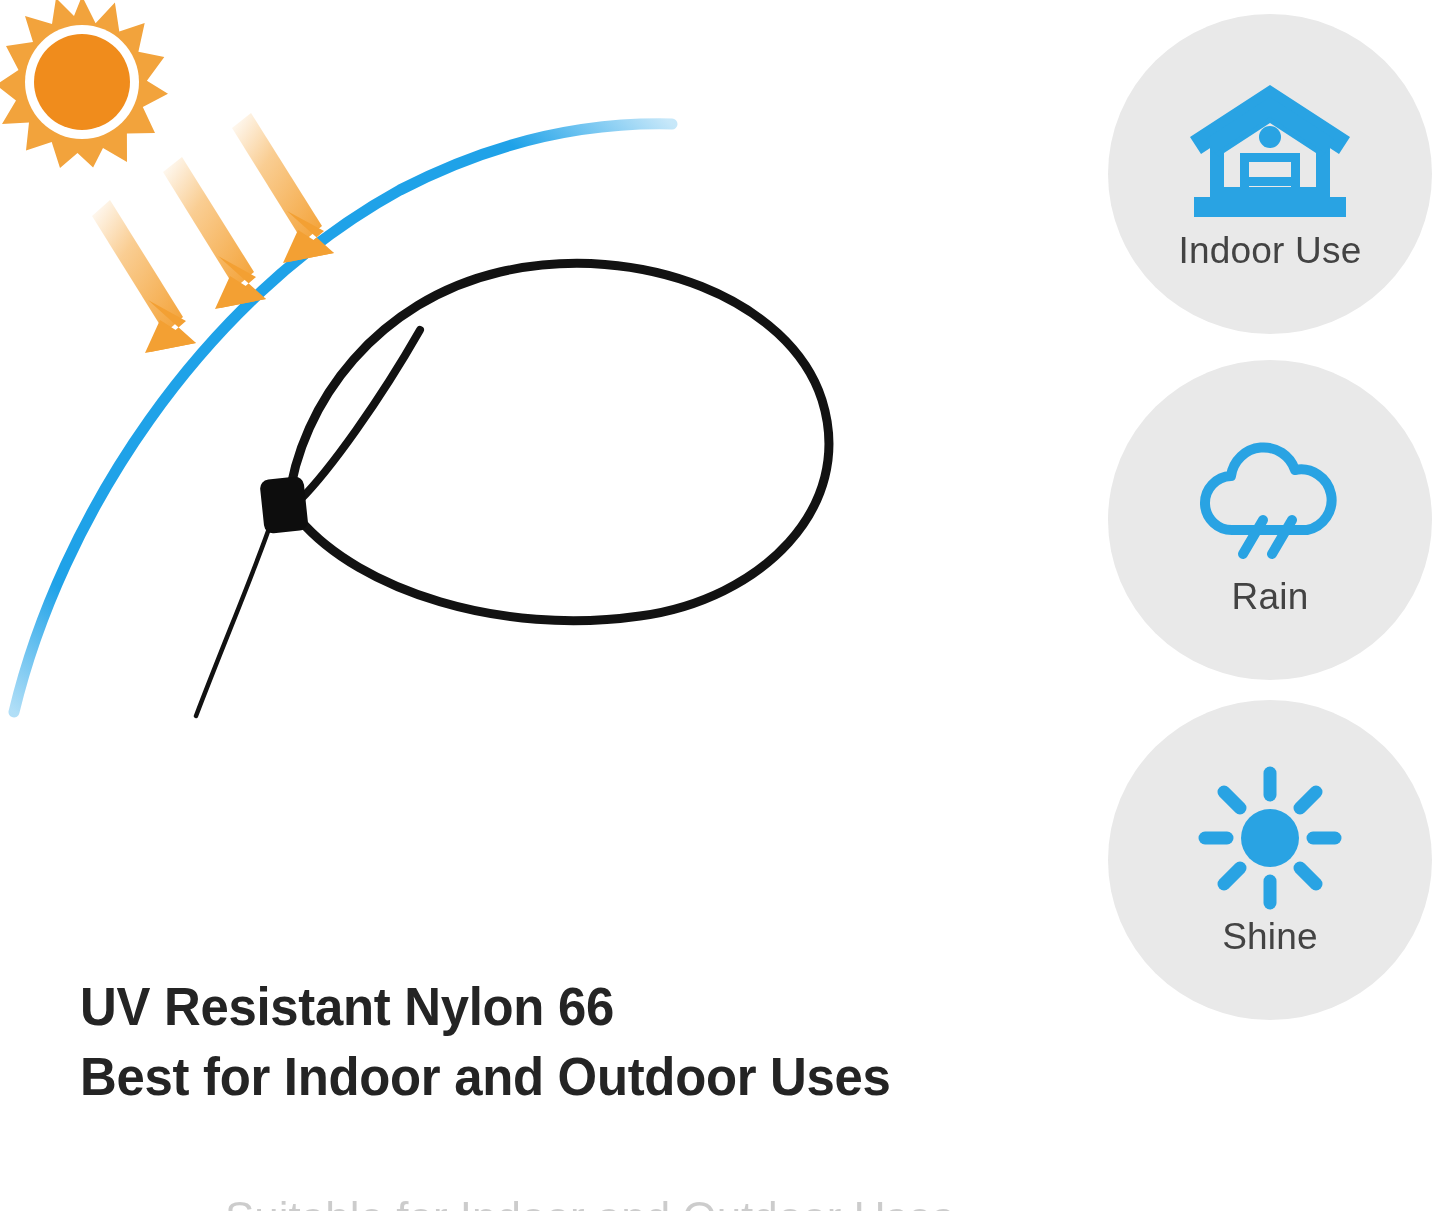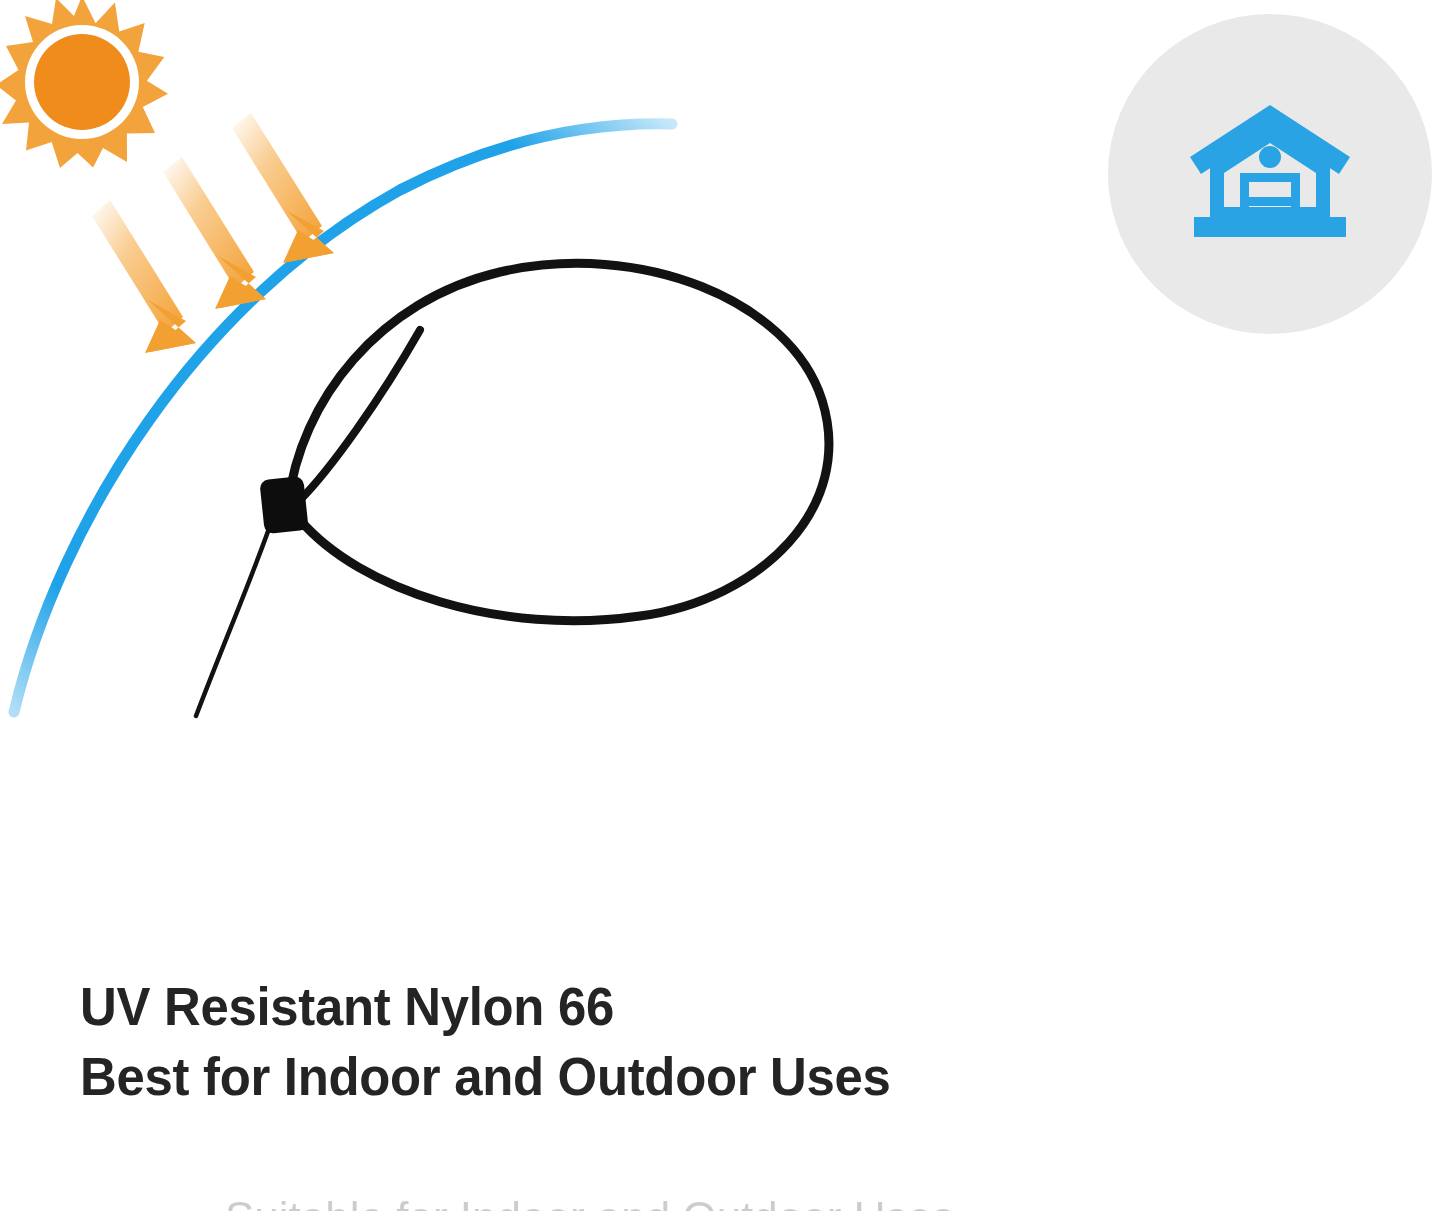--- a/index.html
+++ b/index.html
@@ -205,23 +205,60 @@
 
           <circle cx="86" cy="58" r="11"></circle>
 
           <rect x="56" y="74" width="60" height="9"></rect>
           <rect x="56" y="98" width="60" height="9"></rect>
           <rect x="56" y="74" width="9" height="48"></rect>
           <rect x="107" y="74" width="9" height="48"></rect>
         </g>
       </svg>
     </div>
+    <div class="badge-label">Indoor Use</div>
   </div>
 
-
+  <div class="badge badge-1">
+    <div class="badge-icon">
+      <svg width="170" height="140" viewBox="0 0 170 140" xmlns="http://www.w3.org/2000/svg">
+        <g fill="none" stroke="#29A3E3" stroke-width="10" stroke-linecap="round" stroke-linejoin="round">
+
+          <path d="M 48 102
+                   A 27 27 0 0 1 46 48
+                   A 33 33 0 0 1 110 42
+                   A 30 30 0 0 1 122 102
+                   Z"></path>
+
+          <line x1="78" y1="92" x2="58" y2="126"></line>
+          <line x1="107" y1="92" x2="87" y2="126"></line>
+        </g>
+      </svg>
+    </div>
+    <div class="badge-label">Rain</div>
+  </div>
+
+  <div class="badge badge-2">
+    <div class="badge-icon">
+      <svg width="150" height="150" viewBox="0 0 150 150" xmlns="http://www.w3.org/2000/svg">
+        <g stroke="#29A3E3" stroke-width="13" stroke-linecap="round">
+          <line x1="75" y1="10" x2="75" y2="32"></line>
+          <line x1="75" y1="118" x2="75" y2="140"></line>
+          <line x1="10" y1="75" x2="32" y2="75"></line>
+          <line x1="118" y1="75" x2="140" y2="75"></line>
+          <line x1="29" y1="29" x2="45" y2="45"></line>
+          <line x1="105" y1="105" x2="121" y2="121"></line>
+          <line x1="121" y1="29" x2="105" y2="45"></line>
+          <line x1="45" y1="105" x2="29" y2="121"></line>
+        </g>
+        <circle cx="75" cy="75" r="29" fill="#29A3E3"></circle>
+      </svg>
+    </div>
+    <div class="badge-label">Shine</div>
+  </div>
 
 </div>
 
 <div id="headline">
   <div class="headline-line">UV Resistant Nylon 66</div>
   <div class="headline-line">Best for Indoor and Outdoor Uses</div>
 </div>
 <div id="headline-sub">
   <div class="sub-text">Suitable for Indoor and Outdoor Uses</div>
 </div>

